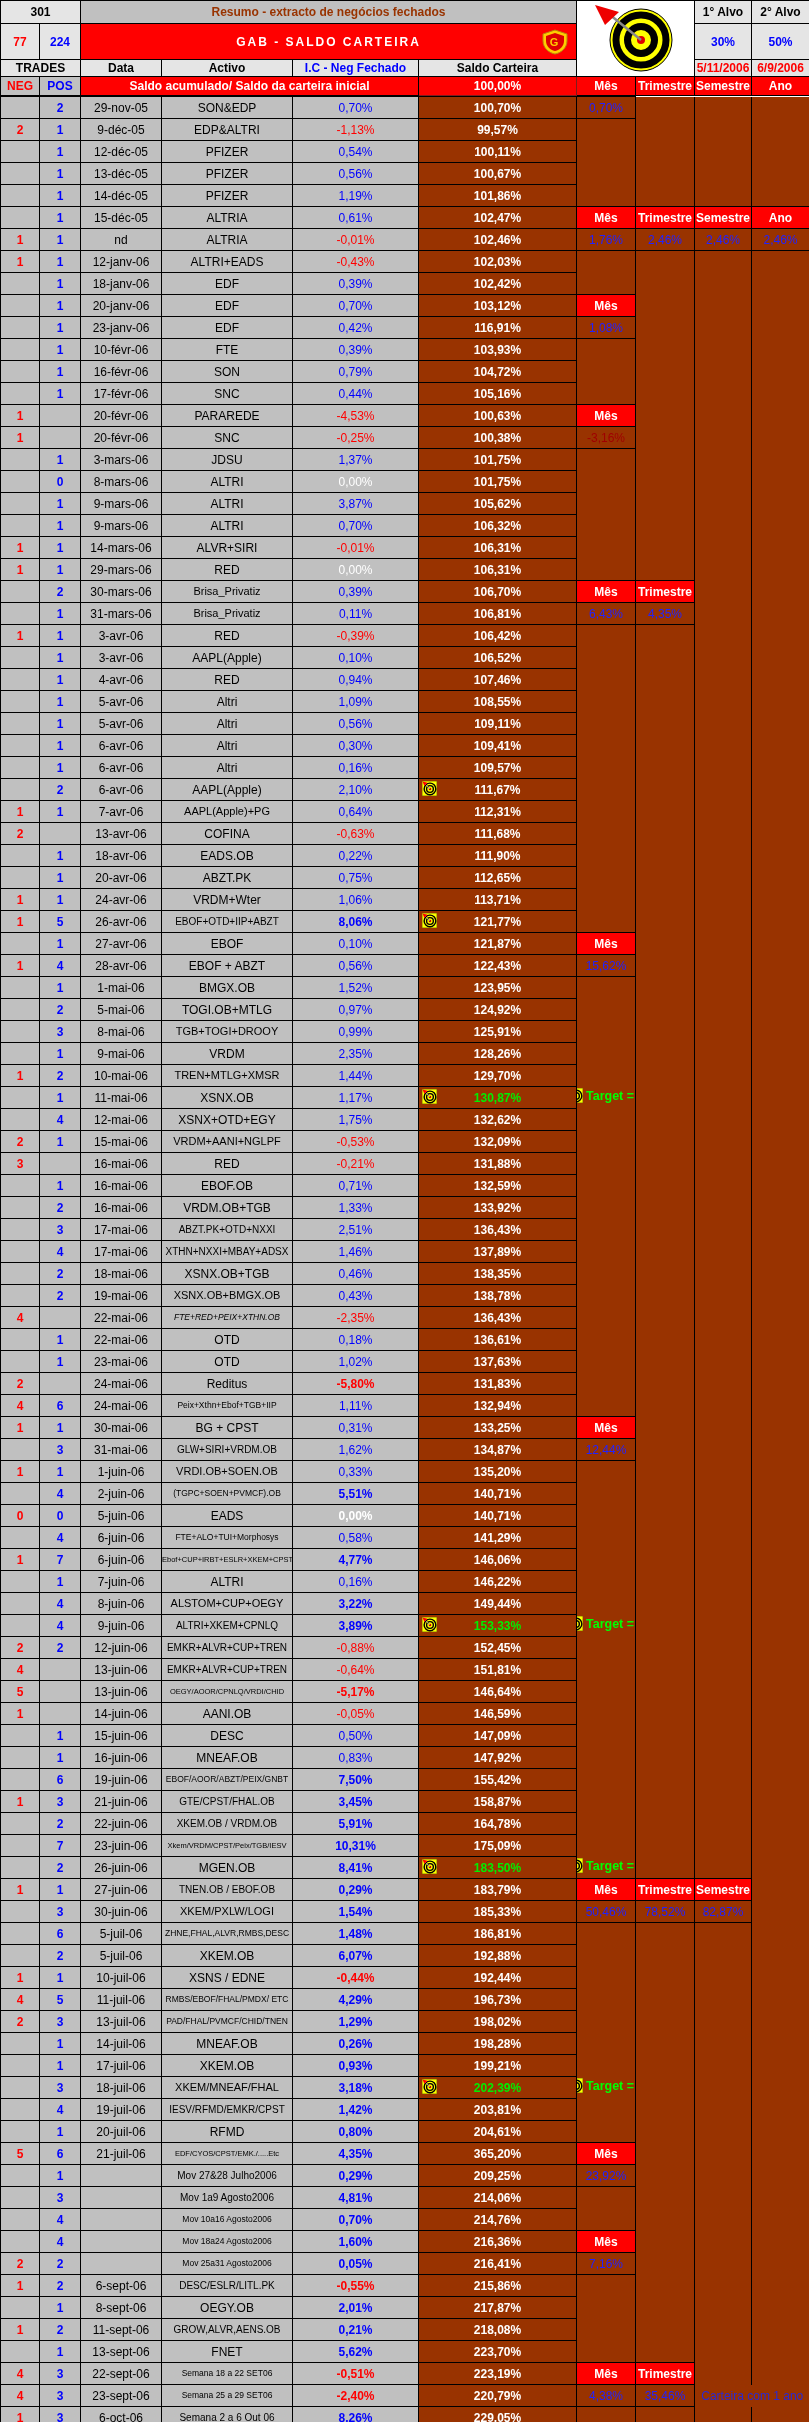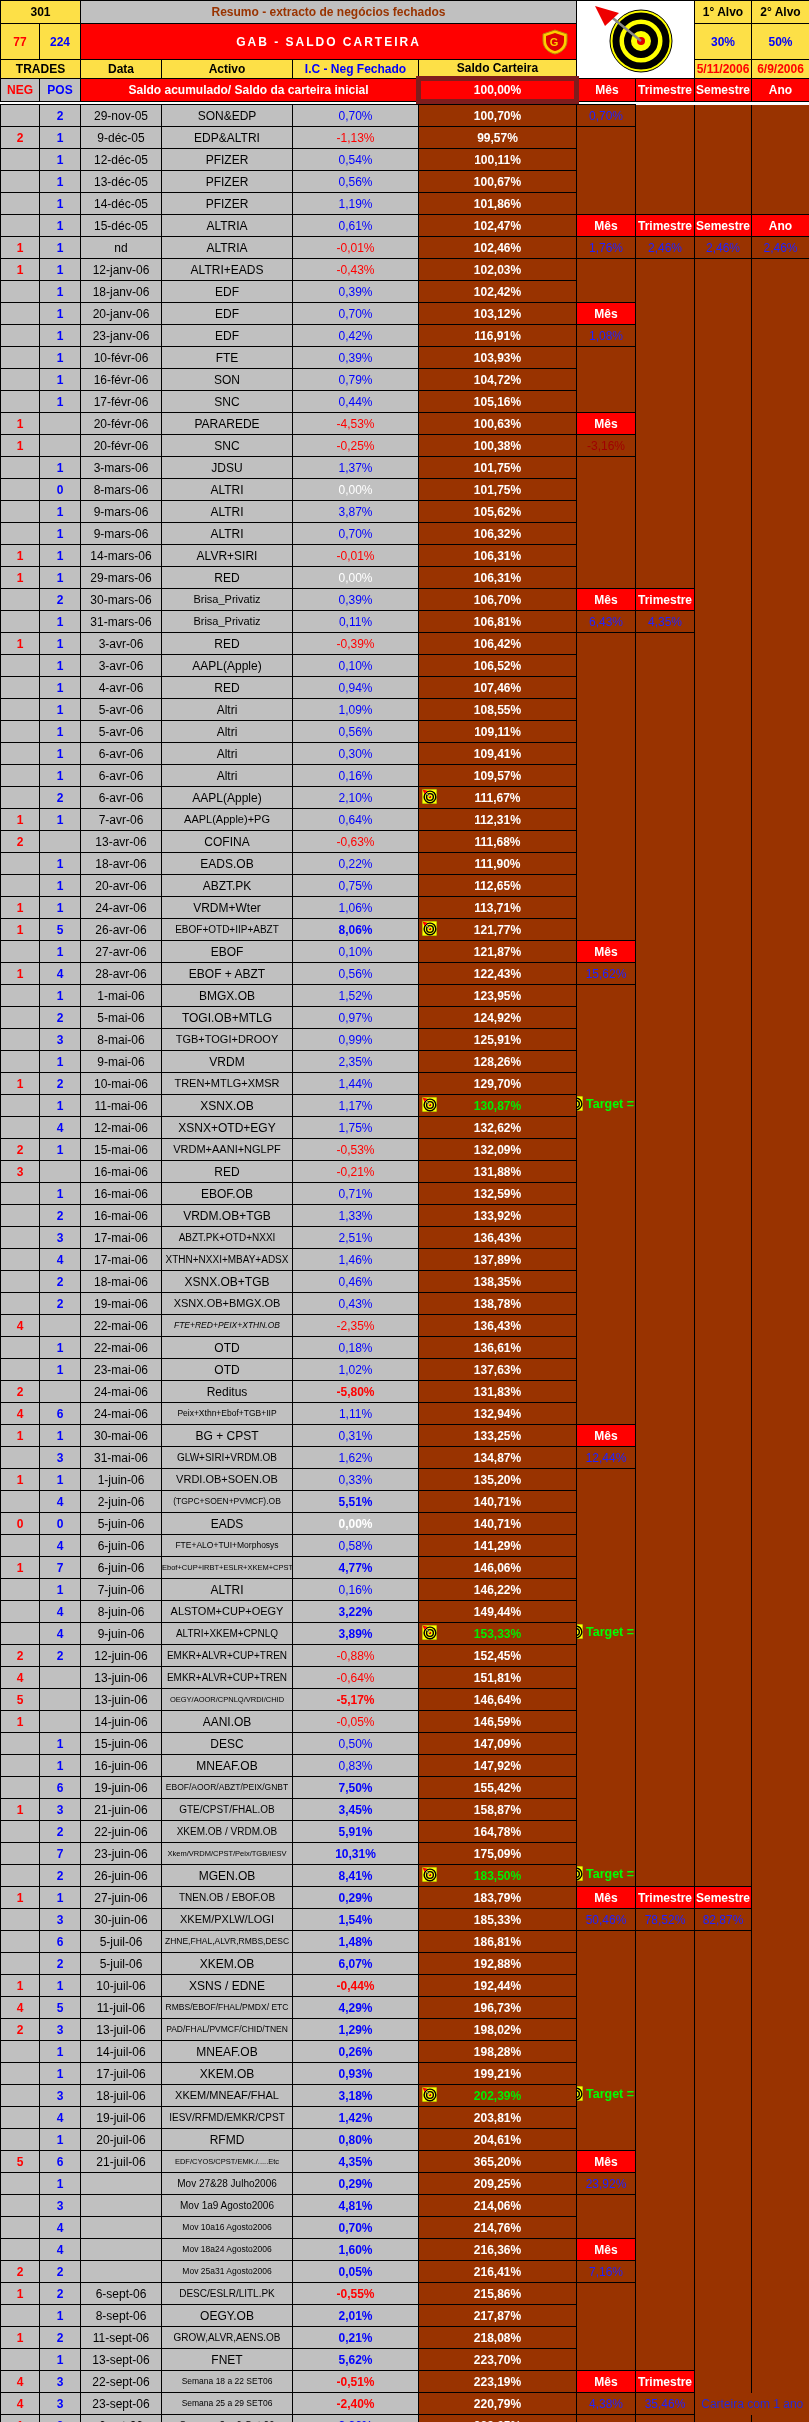--- a/index.html
+++ b/index.html
@@ -5,37 +5,37 @@
   html,body{margin:0;padding:0;background:#fff;}
   body{width:809px;font-family:"Liberation Sans", sans-serif;}
   #sheet{position:relative;width:809px;outline:2px solid #000;}
   table.grid{border-collapse:collapse;table-layout:fixed;width:809px;}
   table.grid td{overflow:hidden;white-space:nowrap;text-align:center;vertical-align:middle;padding:0;height:21px;font-size:12px;line-height:1;}
   
   tr.rA td{height:22px;}
   tr.rB td{height:35px;}
   tr.rC td{height:16px;}
   tr.rD td{height:18px;}
-  .cell{background:#fde047;border:1px solid #000;color:#000;}
+  .cell{background:#e5e5e5;border:1px solid #000;color:#000;}
   .tot{font-weight:bold;font-size:13px;}
   .negTot{color:#FF0000;font-weight:bold;font-size:15px;}
   .posTot{color:#0000FF;font-weight:bold;font-size:15px;}
   .resumo{background:#C0C0C0;border:1px solid #000;color:#993300;font-weight:bold;font-size:14px;}
   .gab{background:#FF0000;border:1px solid #000;color:#ffffff;font-weight:bold;font-size:27px;letter-spacing:2px;position:relative;}
   .gab .shield{position:absolute;right:6px;top:5px;}
   .board{background:#fff;border:1px solid #000;}
   .alvoL{font-weight:bold;font-size:12.5px;}
   .alvoV{color:#0000FF;font-weight:bold;font-size:22px;}
   .alvoD{color:#FF0000;font-weight:bold;font-size:10.5px;}
   .chead{font-weight:bold;font-size:12.5px;}
   .ichead{color:#0000FF;}
   .negH{color:#FF0000;font-weight:bold;background:#C0C0C0;border:1px solid #000;font-size:12.5px;}
   .posH{color:#0000FF;font-weight:bold;background:#C0C0C0;border:1px solid #000;font-size:12.5px;}
   .accLab{background:#FF0000;border:1px solid #000;color:#fff;font-weight:bold;font-size:11px;text-align:right;padding-right:5px;}
-  .accVal{background:#FF0000;border:5px solid #7f1d1d;color:#fff;font-weight:bold;font-size:12.5px;}
+  .accVal{background:#FF0000;border:1px solid #7f1d1d;color:#fff;font-weight:bold;font-size:12.5px;}
   .phead{background:#FF0000;border:1px solid #000;color:#fff;font-weight:bold;font-size:11.5px;}
   
   td.neg{background:#C0C0C0;border:1px solid #000;color:#FF0000;font-weight:bold;}
   td.pos{background:#C0C0C0;border:1px solid #000;color:#0000FF;font-weight:bold;}
   td.date{background:#C0C0C0;border:1px solid #000;color:#000;font-size:11.5px;}
   td.activo{background:#C0C0C0;border:1px solid #000;color:#000;}
   td.ic{background:#C0C0C0;border:1px solid #000;}
   td.ic.up{color:#0000FF;} td.ic.down{color:#FF0000;margin-left:25px;} td.ic.zero{color:#FFFFFF;}
   td.ic.bold{font-weight:bold;}
   td.saldo{background:#993300;border:1px solid #000;color:#fff;font-weight:bold;font-size:12.5px;position:relative;}

